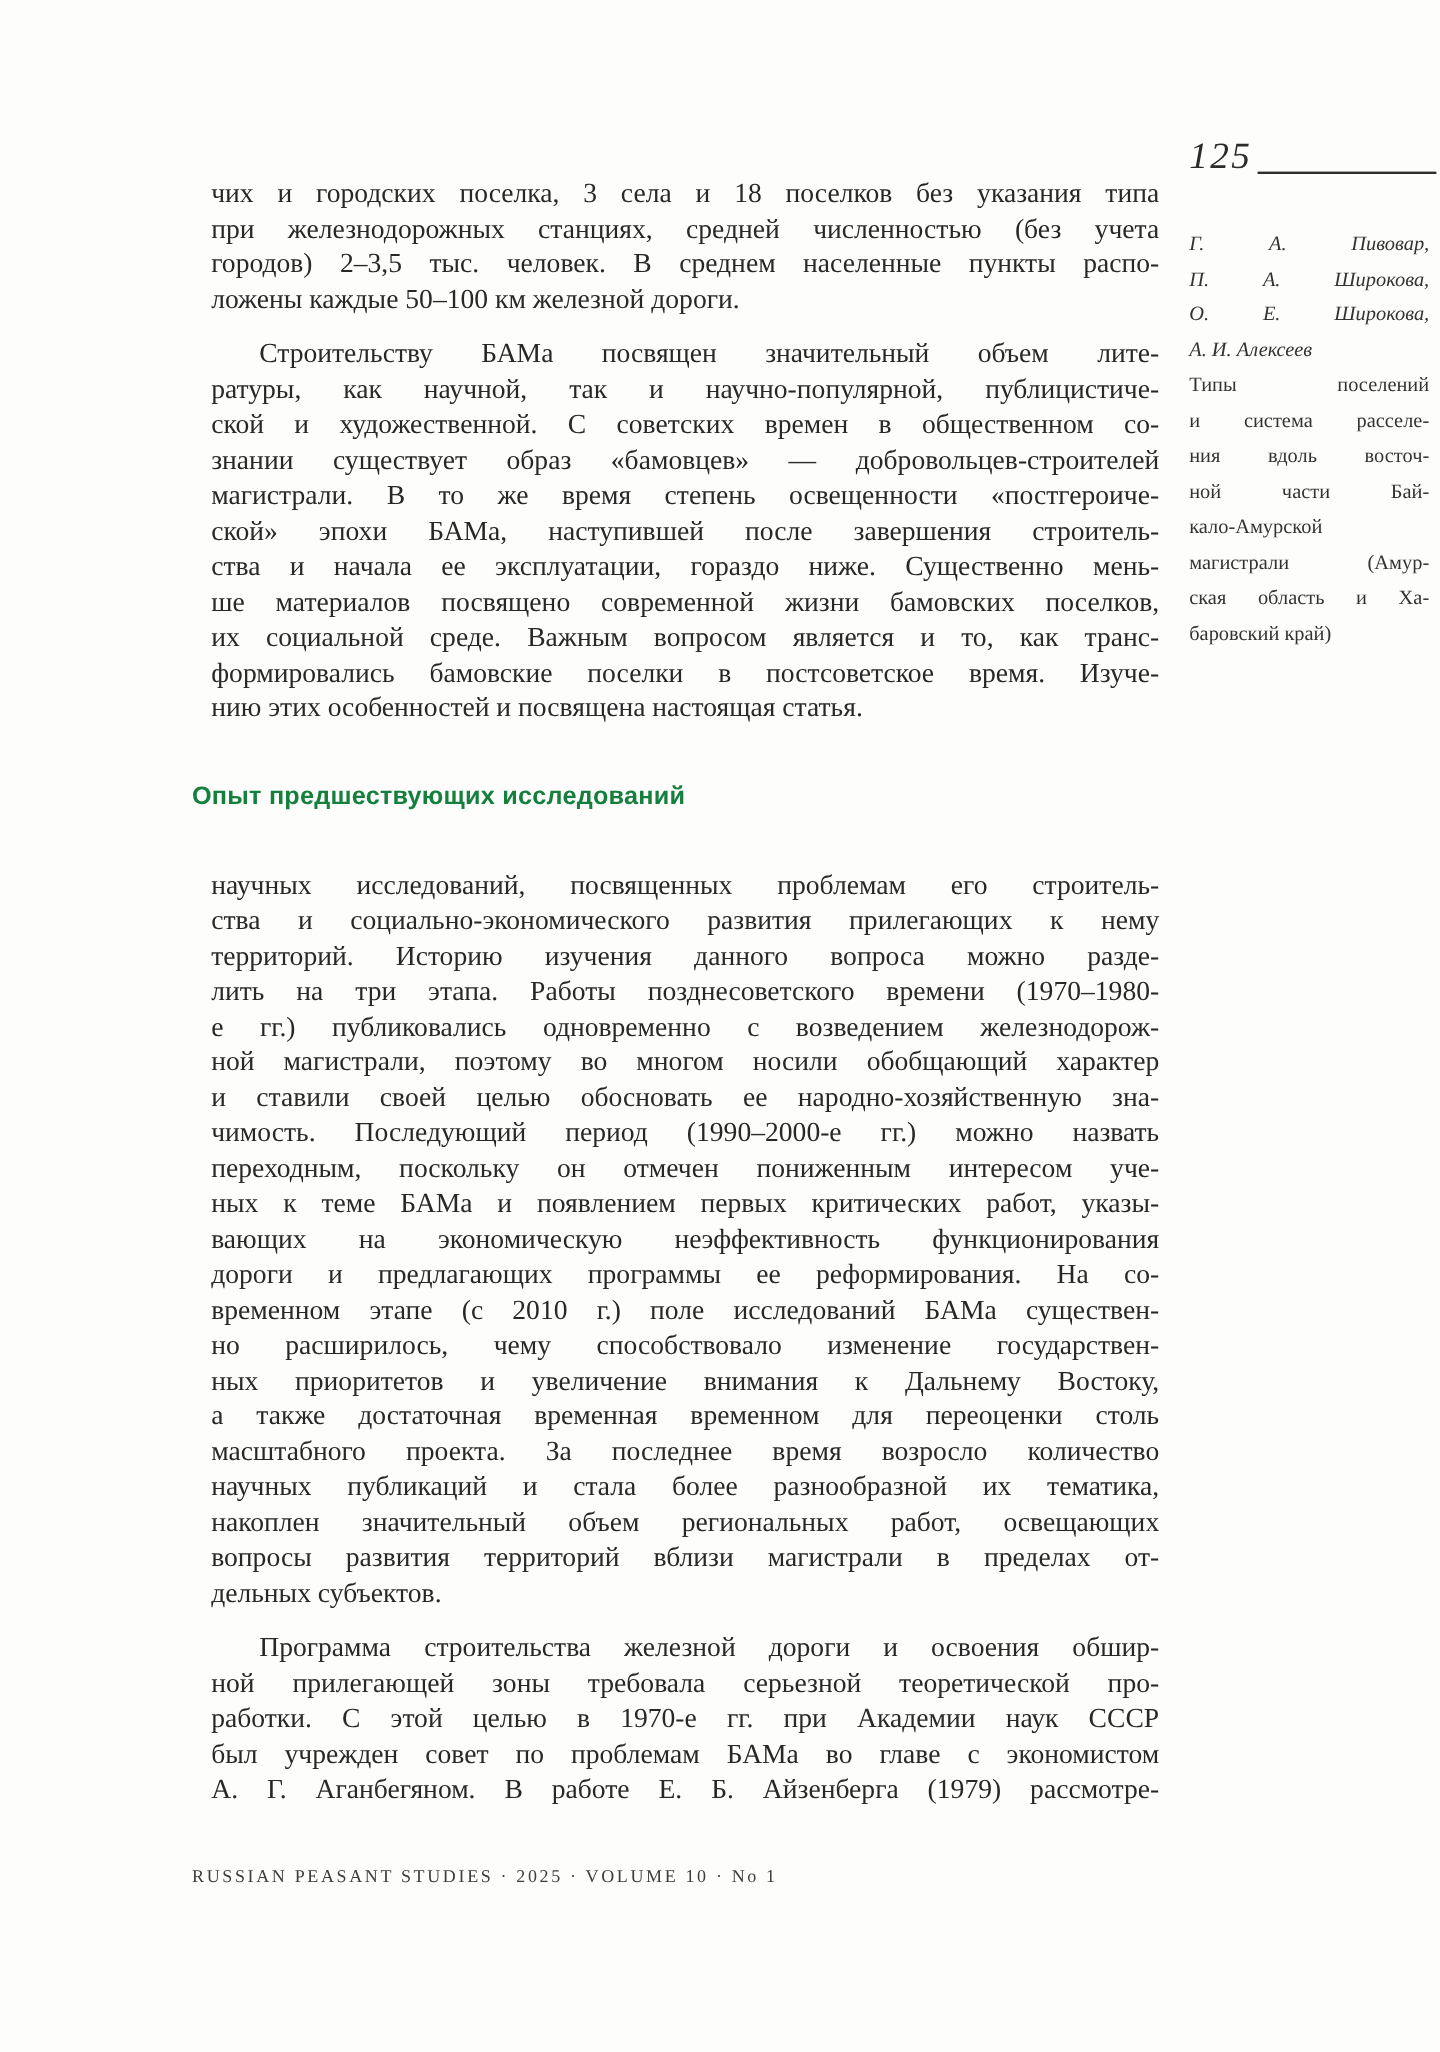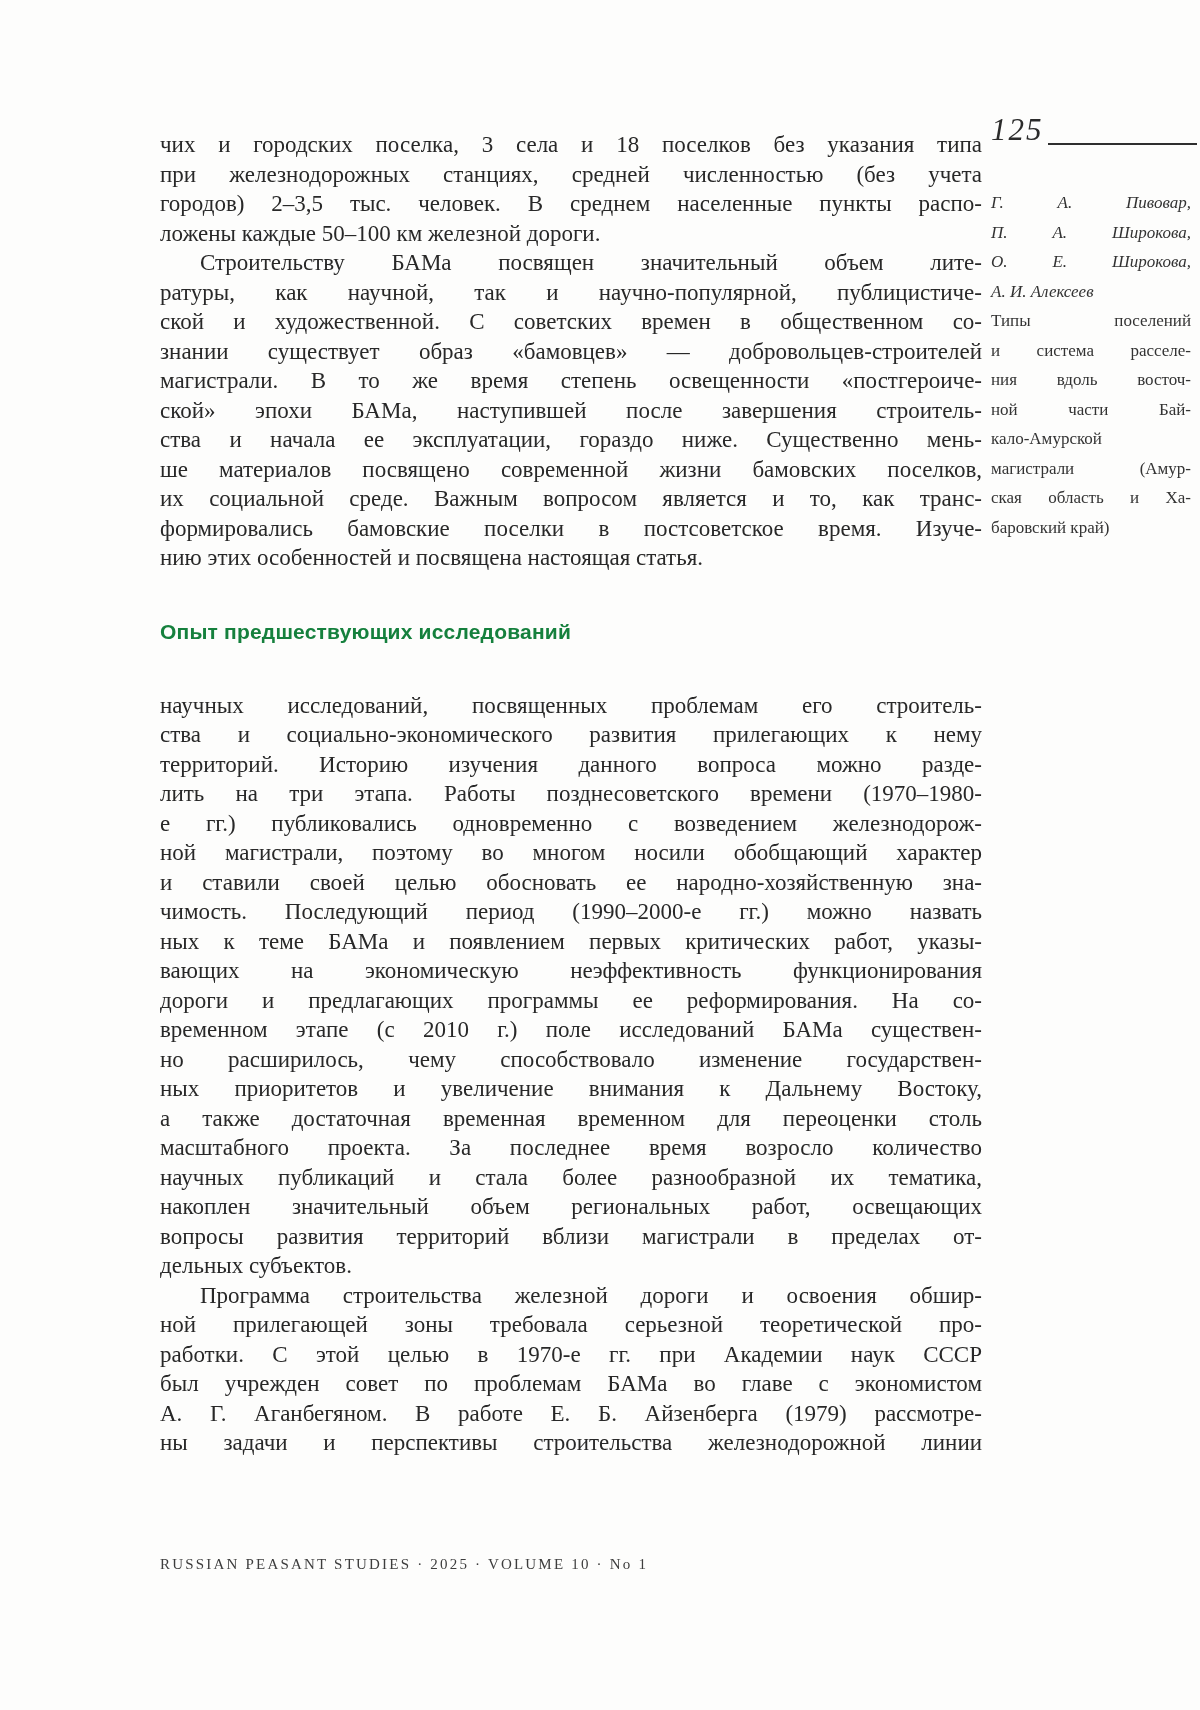--- a/index.html
+++ b/index.html
@@ -46,21 +46,21 @@
   
   .maincol {
     position: absolute;
     left: 160px;
     top: 130px;
     width: 822px;
     font-size: 23px;
     line-height: 29.5px;
     color: #282828;
   }
-  .para { margin: 0; }
+  .para { margin: 16px; }
   .tline {
     text-align: justify;
     text-align-last: justify;
   }
   .tline.lastline { text-align-last: left; }
   .tline.indent { text-indent: 40px; }
   .section-heading {
     margin: 46px 0 46px 0;
     font-family: "Liberation Sans", sans-serif;
     font-weight: bold;
@@ -129,38 +129,38 @@
     <h2 class="section-heading">Опыт предшествующих исследований</h2>
     <div class="para">
         <div class="tline">научных исследований, посвященных проблемам его строитель-</div>
         <div class="tline">ства и социально-экономического развития прилегающих к нему</div>
         <div class="tline">территорий. Историю изучения данного вопроса можно разде-</div>
         <div class="tline">лить на три этапа. Работы позднесоветского времени (1970–1980-</div>
         <div class="tline">е гг.) публиковались одновременно с возведением железнодорож-</div>
         <div class="tline">ной магистрали, поэтому во многом носили обобщающий характер</div>
         <div class="tline">и ставили своей целью обосновать ее народно-хозяйственную зна-</div>
         <div class="tline">чимость. Последующий период (1990–2000-е гг.) можно назвать</div>
+        <div class="tline">переходным, поскольку он отмечен пониженным интересом уче-</div>
         <div class="tline">ных к теме БАМа и появлением первых критических работ, указы-</div>
         <div class="tline">вающих на экономическую неэффективность функционирования</div>
         <div class="tline">дороги и предлагающих программы ее реформирования. На со-</div>
         <div class="tline">временном этапе (с 2010 г.) поле исследований БАМа существен-</div>
         <div class="tline">но расширилось, чему способствовало изменение государствен-</div>
         <div class="tline">ных приоритетов и увеличение внимания к Дальнему Востоку,</div>
         <div class="tline">а также достаточная временная временном для переоценки столь</div>
         <div class="tline">масштабного проекта. За последнее время возросло количество</div>
         <div class="tline">научных публикаций и стала более разнообразной их тематика,</div>
         <div class="tline">накоплен значительный объем региональных работ, освещающих</div>
         <div class="tline">вопросы развития территорий вблизи магистрали в пределах от-</div>
         <div class="tline lastline">дельных субъектов.</div>
       </div>
     <div class="para">
         <div class="tline indent">Программа строительства железной дороги и освоения обшир-</div>
         <div class="tline">ной прилегающей зоны требовала серьезной теоретической про-</div>
         <div class="tline">работки. С этой целью в 1970-е гг. при Академии наук СССР</div>
         <div class="tline">был учрежден совет по проблемам БАМа во главе с экономистом</div>
         <div class="tline">А. Г. Аганбегяном. В работе Е. Б. Айзенберга (1979) рассмотре-</div>
-        <div class="tline">ны задачи и перспективы строительства железнодорожной линии</div>
       </div>
   </main>
 
   <footer class="footer-line">RUSSIAN PEASANT STUDIES · 2025 · VOLUME 10 · No 1</footer>
 
 </div>
 
 </body></html>

